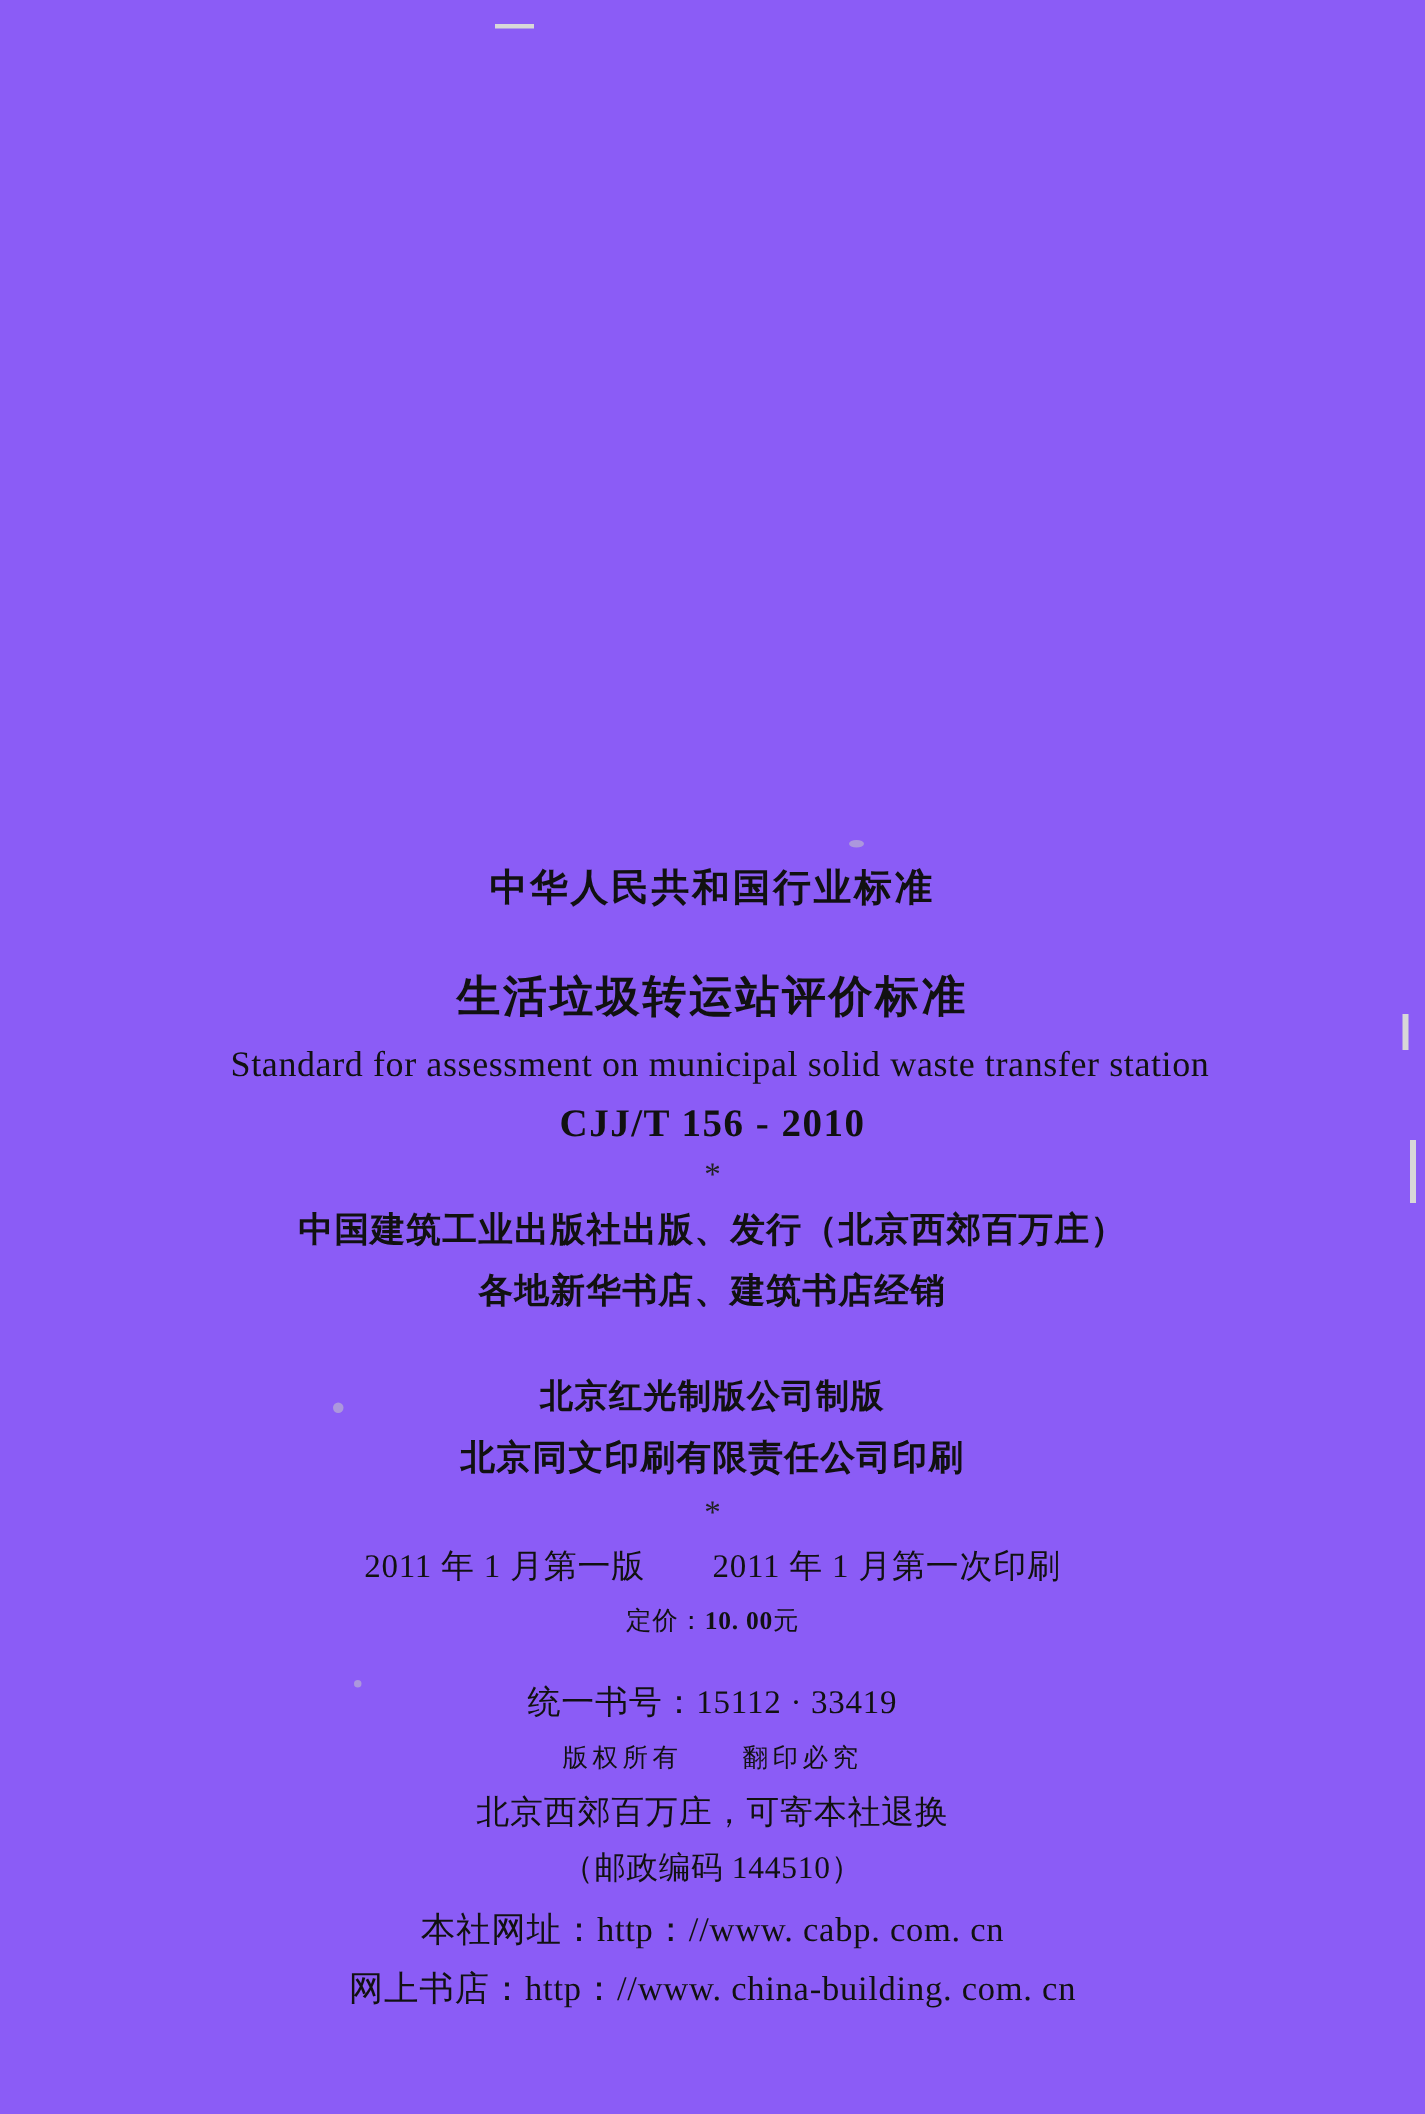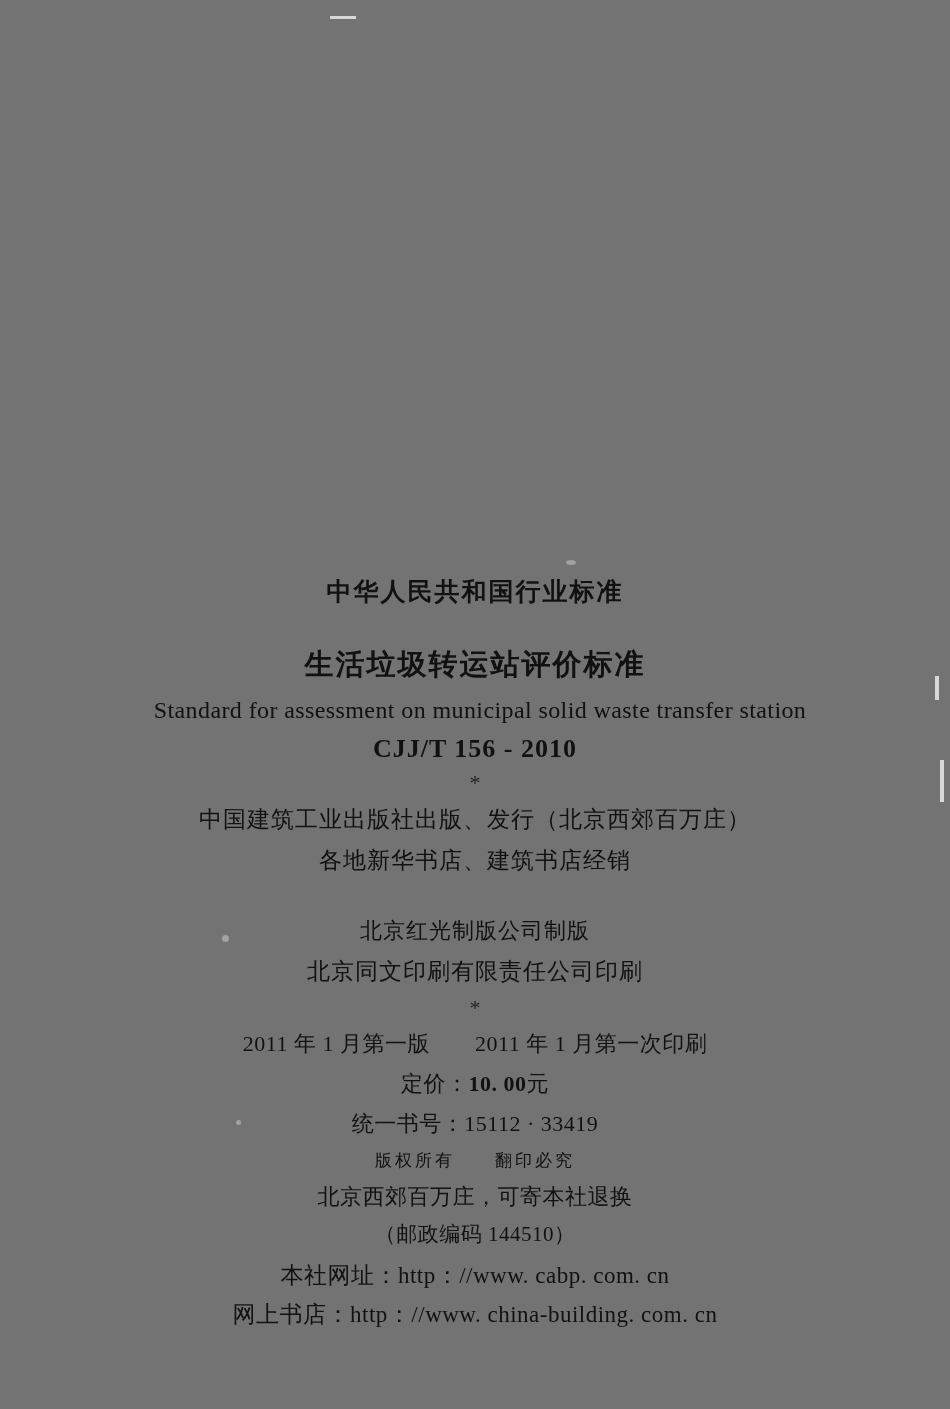--- a/index.html
+++ b/index.html
@@ -5,21 +5,21 @@
   html, body {
     margin: 0;
     padding: 0;
     background: #ffffff;
   }
   .page {
     position: relative;
     width: 950px;
     height: 1409px;
     margin: 0 auto;
-    background: #737373;
+    background: #8b5cf6;
     overflow: hidden;
     font-family: "Liberation Serif", "DejaVu Serif", serif;
     color: #111111;
   }
   .colophon {
     position: absolute;
     left: 0;
     right: 0;
     top: 575px;
     text-align: center;
@@ -55,37 +55,37 @@
     margin-bottom: 6px;
   }
   .star {
     font-size: 22px;
     line-height: 1;
     margin: 8px 0 10px 0;
     color: #222;
   }
   .l-pub {
     font-size: 23px;
-    font-weight: 400;
+    font-weight: 700;
     letter-spacing: 1px;
     margin-bottom: 10px;
   }
   .l-pub.small {
     font-size: 22px;
     margin-top: 40px;
   }
   .l-spec {
     font-size: 22px;
     letter-spacing: 0.5px;
     margin-bottom: 10px;
   }
   .l-price {
-    font-size: 22px;
+    font-size: 17px;
     letter-spacing: 0.5px;
-    margin-bottom: 10px;
+    margin-bottom: 28px;
   }
   .l-price b {
     font-weight: 700;
   }
   .l-rights {
     font-size: 17px;
     font-weight: 400;
     letter-spacing: 3px;
     margin-bottom: 10px;
   }

